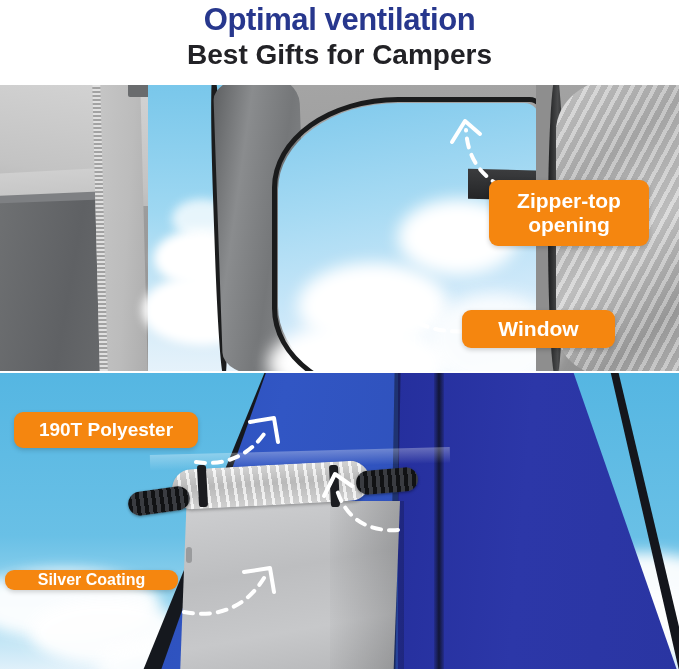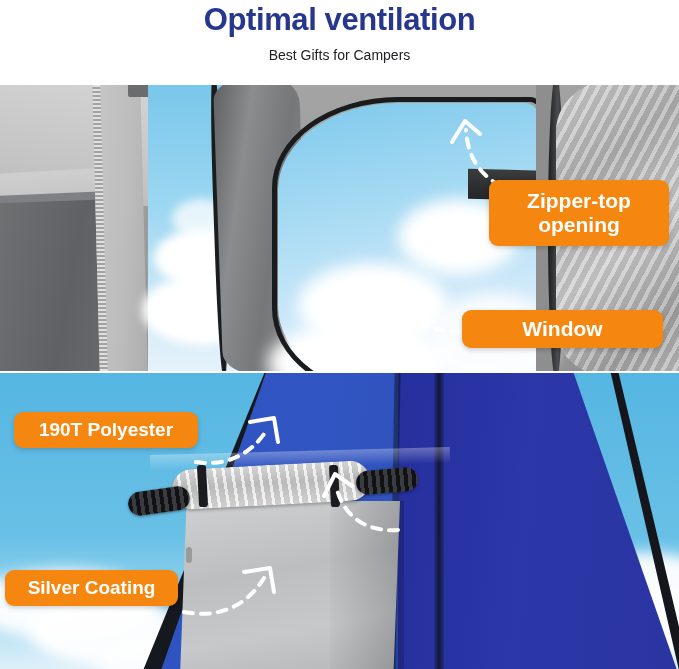--- a/index.html
+++ b/index.html
@@ -7,21 +7,21 @@
   body { font-family:"Liberation Sans", sans-serif; }
 
   .page { position:relative; width:679px; height:669px; background:#ffffff;border-radius:26px; }
 
   
   .header { position:absolute; left:0; top:0; width:679px; height:85px;
             background:#ffffff; display:flex; flex-direction:column;
             align-items:center; justify-content:flex-start; padding-top:1px; }
   .title { font-size:31px; font-weight:700; color:#27378d; letter-spacing:-0.4px;
            line-height:38px; white-space:nowrap; }
-  .subtitle { font-size:14px; font-weight:400; color:#222226; letter-spacing:0px;
+  .subtitle { font-size:28px; font-weight:700; color:#222226; letter-spacing:0px;
               line-height:30px; white-space:nowrap; margin-top:1px; }
 
   
   .panel { position:absolute; left:0; width:679px; overflow:hidden; }
   .panel-top { top:85px; height:286px; background:#9a9a9a; }
   .panel-bottom { top:373px; height:296px; background:#5cbbe4; }
   .panel-gap { position:absolute; left:0; top:371px; width:679px; height:2px;
                background:#ffffff; z-index:30; }
 
   
@@ -137,25 +137,25 @@
                   background:linear-gradient(90deg,rgba(0,0,0,.02),rgba(0,0,0,.20)); }
   .b-zippull { position:absolute; left:186px; top:174px; width:6px; height:16px;
                background:#9a9b9d; border-radius:3px; }
 
   
   .badge { position:absolute; background:#f5860f; color:#ffffff; font-weight:700;
            border-radius:9px; display:flex; align-items:center; justify-content:center;
            text-align:center; line-height:1.14; z-index:25;
            box-shadow:0 2px 5px rgba(0,0,0,.18); }
 
-  .badge-zipper { left:489px; top:180px; width:180px; height:66px; font-size:21px; padding:0 13px; }
-  .badge-window { left:462px; top:310px; width:201px; height:38px; font-size:21px; }
+  .badge-zipper { left:489px; top:180px; width:160px; height:66px; font-size:21px; padding:0 13px; }
+  .badge-window { left:462px; top:310px; width:153px; height:38px; font-size:21px; }
   .badge-poly   { left:14px;  top:412px; width:184px; height:36px; font-size:19px; }
   .badge-lock   { left:394px; top:512px; width:165px; height:36px; font-size:19px; }
-  .badge-silver { left:5px;   top:570px; width:173px; height:36px; font-size:19px; }
+  .badge-silver { left:5px;   top:570px; width:173px; height:20px; font-size:16px; }
 
   
   .arrow { position:absolute; z-index:24; pointer-events:none; }
   .arrow path, .arrow polyline { fill:none; stroke:#ffffff; stroke-width:4;
                                  stroke-linecap:round; stroke-linejoin:round; }
   .arrow .dash { stroke-dasharray:9 8; }
 </style>
 </head>
 <body>
 

